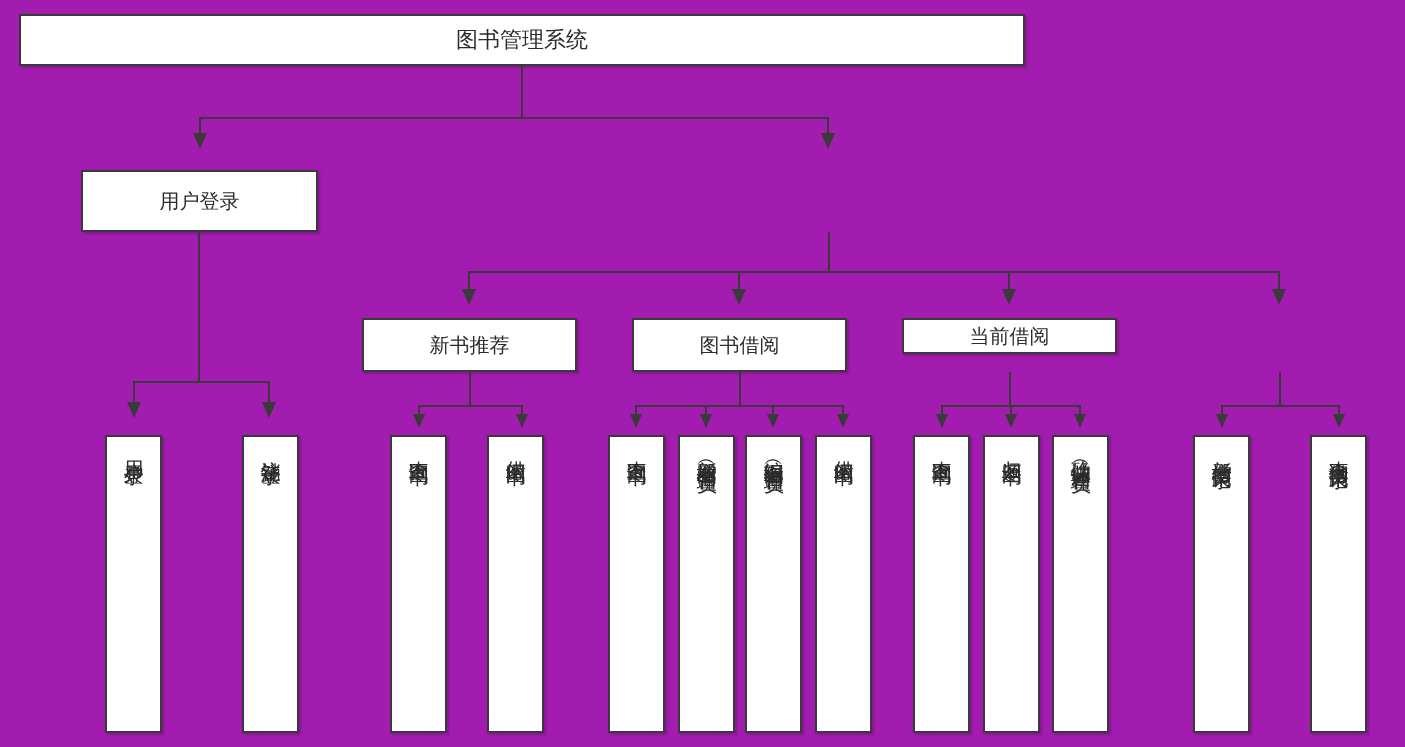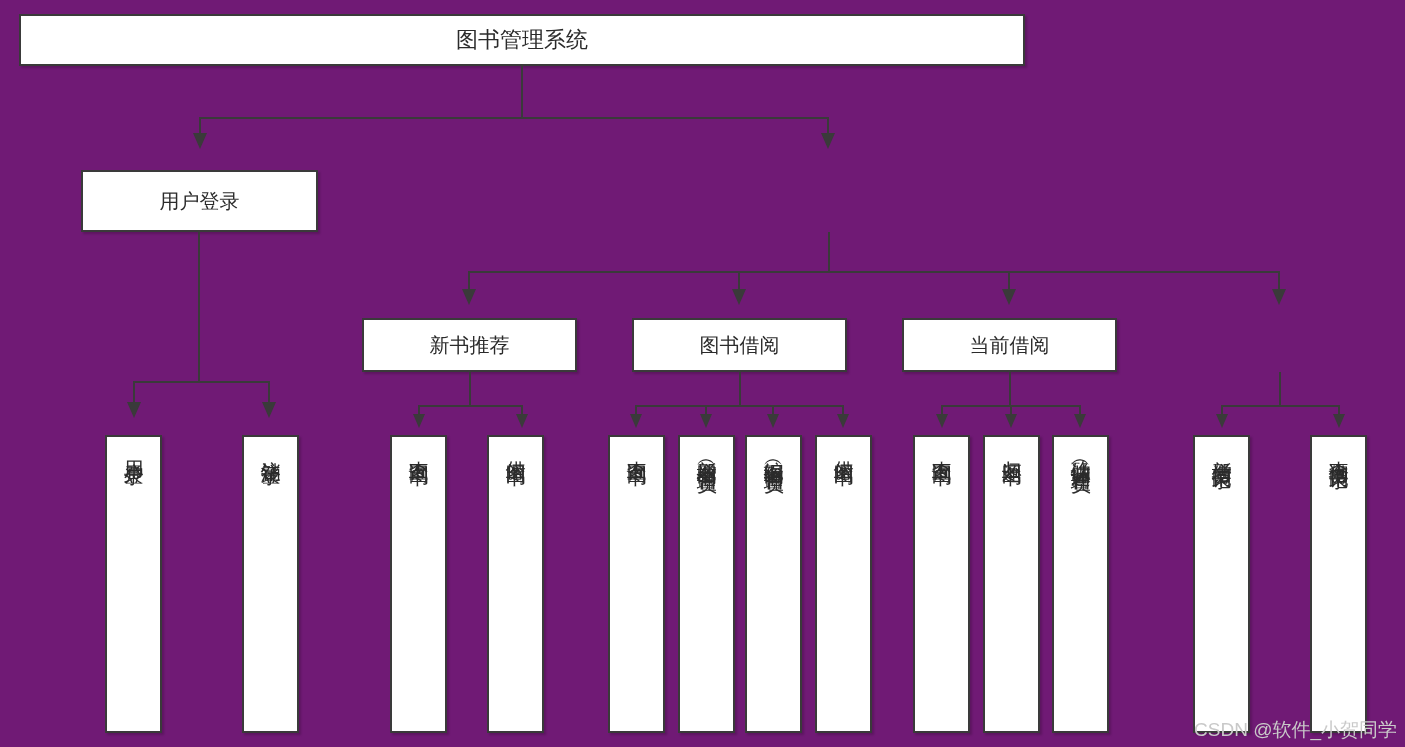--- a/index.html
+++ b/index.html
@@ -4,21 +4,21 @@
 <style>
   html, body {
     margin: 0;
     padding: 0;
     background: #ffffff;
   }
   #canvas {
     position: relative;
     width: 1405px;
     height: 747px;
-    background: #701a75;
+    background: #a21caf;
     font-family: "Liberation Sans", "DejaVu Sans", sans-serif;
     overflow: hidden;
   }
   
   .node {
     position: absolute;
     box-sizing: border-box;
     border: 2px solid #3a3a3a;
     background: #ffffff;
     display: flex;
@@ -124,21 +124,21 @@
 
   <div class="line v" style="left:1278px; top:271px; width:2px; height:22px;"></div>
   <div class="arrow" style="left:1272px; top:289px;"></div>
 
   <div class="node level2" style="left:632px; top:318px; width:215px; height:54px;">
     <span>图书借阅</span>
   </div>
   <div class="node level2" style="left:362px; top:318px; width:215px; height:54px;">
     <span>新书推荐</span>
   </div>
-  <div class="node level2" style="left:902px; top:318px; width:215px; height:54px;">
+  <div class="node level2" style="left:902px; top:318px; width:215px; height:36px;">
     <span>当前借阅</span>
   </div>
 
   <div class="line v" style="left:469px; top:372px; width:2px; height:34px;"></div>
   <div class="line h" style="left:418px; top:405px; width:104px; height:2px;"></div>
   <div class="line v" style="left:418px; top:405px; width:2px; height:12px;"></div>
   <div class="arrow small" style="left:413px; top:414px;"></div>
   <div class="line v" style="left:521px; top:405px; width:2px; height:12px;"></div>
   <div class="arrow small" style="left:516px; top:414px;"></div>
 
@@ -206,15 +206,14 @@
     <span class="vtext">确认归还（管理员）</span>
   </div>
 
   <div class="node leaf" style="left:1193px; top:435px; width:57px; height:298px;">
     <span class="vtext">新增借阅记录</span>
   </div>
   <div class="node leaf" style="left:1310px; top:435px; width:57px; height:298px;">
     <span class="vtext">查询借阅记录</span>
   </div>
 
-  <div id="watermark">CSDN @软件_小贺同学</div>
 
 </div>
 
 </body></html>

